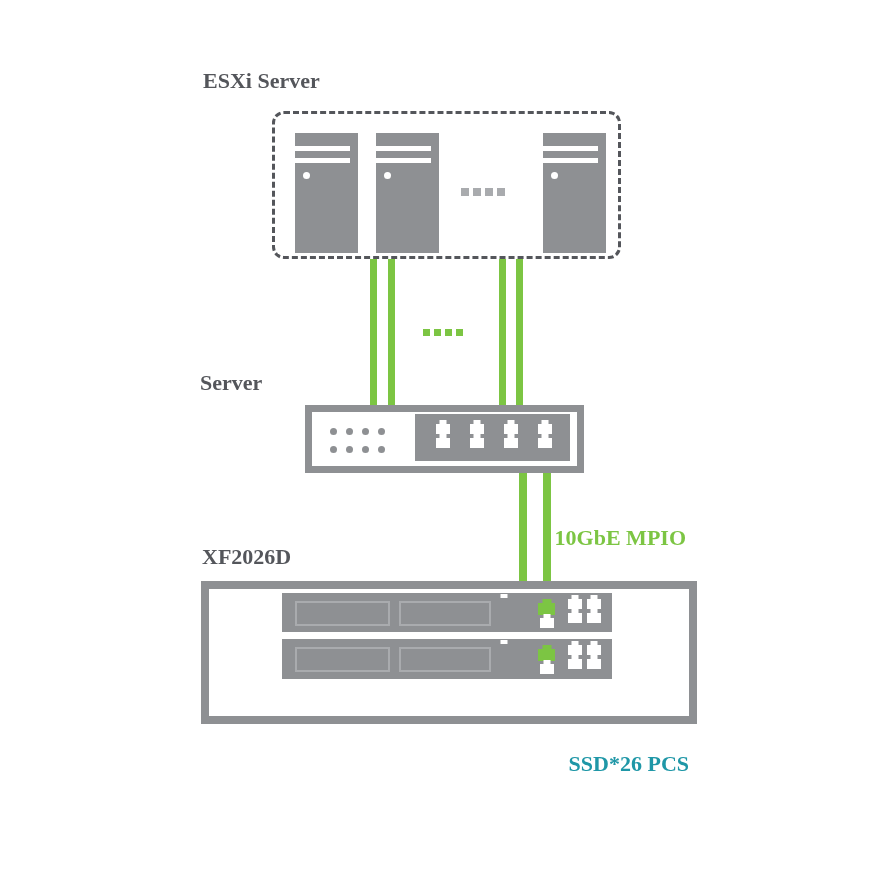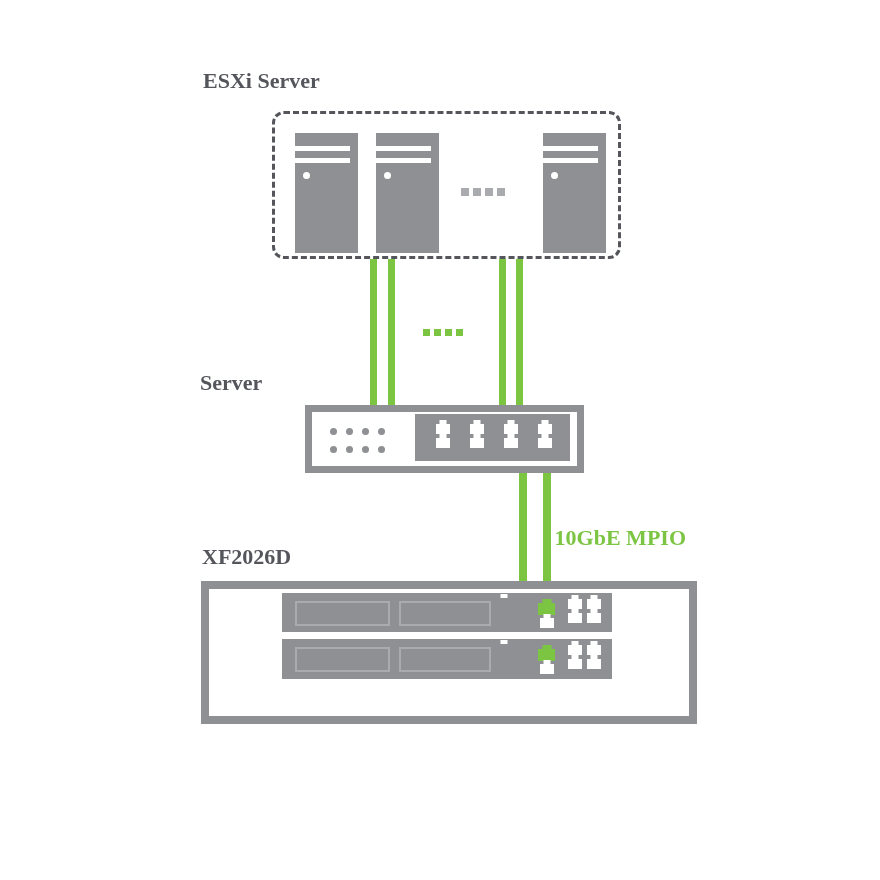--- a/index.html
+++ b/index.html
@@ -188,14 +188,15 @@
     <span class="gport"></span>
     <span class="port wport"></span>
     <span class="quad">
       <span class="port"></span>
       <span class="port"></span>
       <span class="port"></span>
       <span class="port"></span>
     </span>
   </div>
 
+  <div class="label teal" style="right:183px;top:752px;">SSD*26 PCS</div>
 
 </div>
 
 </body></html>

